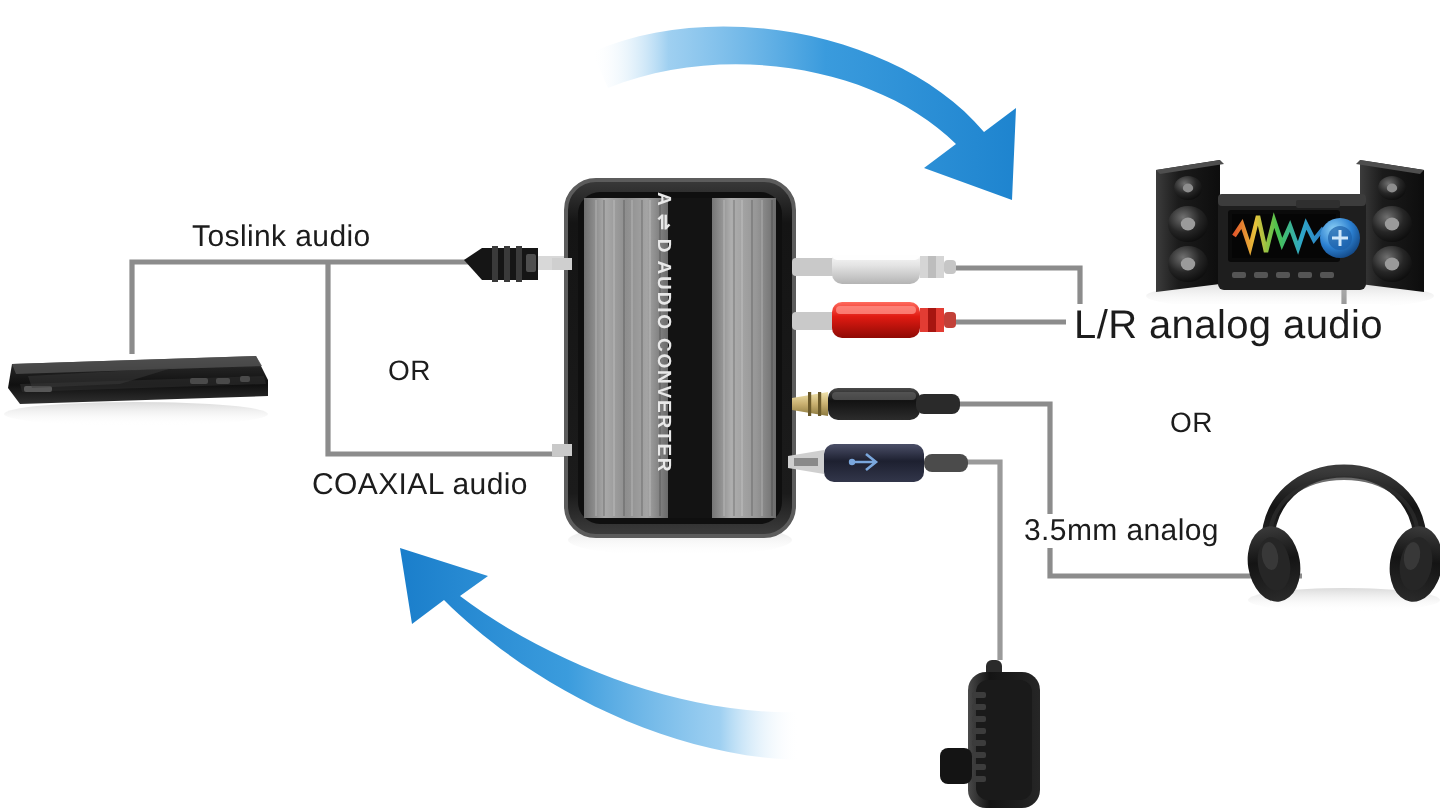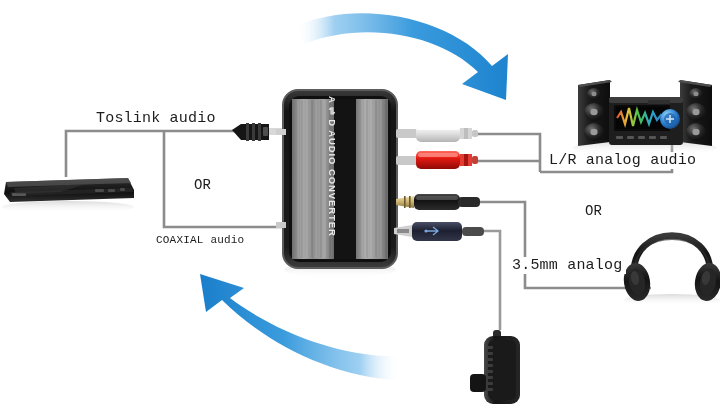--- a/index.html
+++ b/index.html
@@ -18,29 +18,29 @@
   #stage svg.layer {
     position: absolute;
     left: 0;
     top: 0;
     width: 720px;
     height: 404px;
   }
   .label {
     position: absolute;
     color: #1c1c1c;
-    font-family: Liberation Mono, monospace;
+    font-family: Liberation Sans, sans-serif;
     white-space: nowrap;
     background: #ffffff;
     letter-spacing: 0.2px;
   }
   .lbl-toslink   { left: 92px;  top: 110px; font-size: 15px; padding: 0 4px; }
-  .lbl-coaxial   { left: 152px; top: 234px; font-size: 11px; padding: 0 4px; }
+  .lbl-coaxial   { left: 152px; top: 234px; font-size: 15px; padding: 0 4px; }
   .lbl-or-left   { left: 190px; top: 177px; font-size: 14px; padding: 0 4px; }
-  .lbl-lr        { left: 545px; top: 152px; font-size: 15px; padding: 0 4px; }
+  .lbl-lr        { left: 533px; top: 152px; font-size: 20px; padding: 0 4px; }
   .lbl-or-right  { left: 581px; top: 203px; font-size: 14px; padding: 0 4px; }
   .lbl-35mm      { left: 508px; top: 257px; font-size: 15px; padding: 0 4px; }
 
   .device-text {
     position: absolute;
     color: #e8e8e8;
     font-family: "Liberation Sans", sans-serif;
     font-size: 9.5px;
     font-weight: bold;
     letter-spacing: 0.9px;

